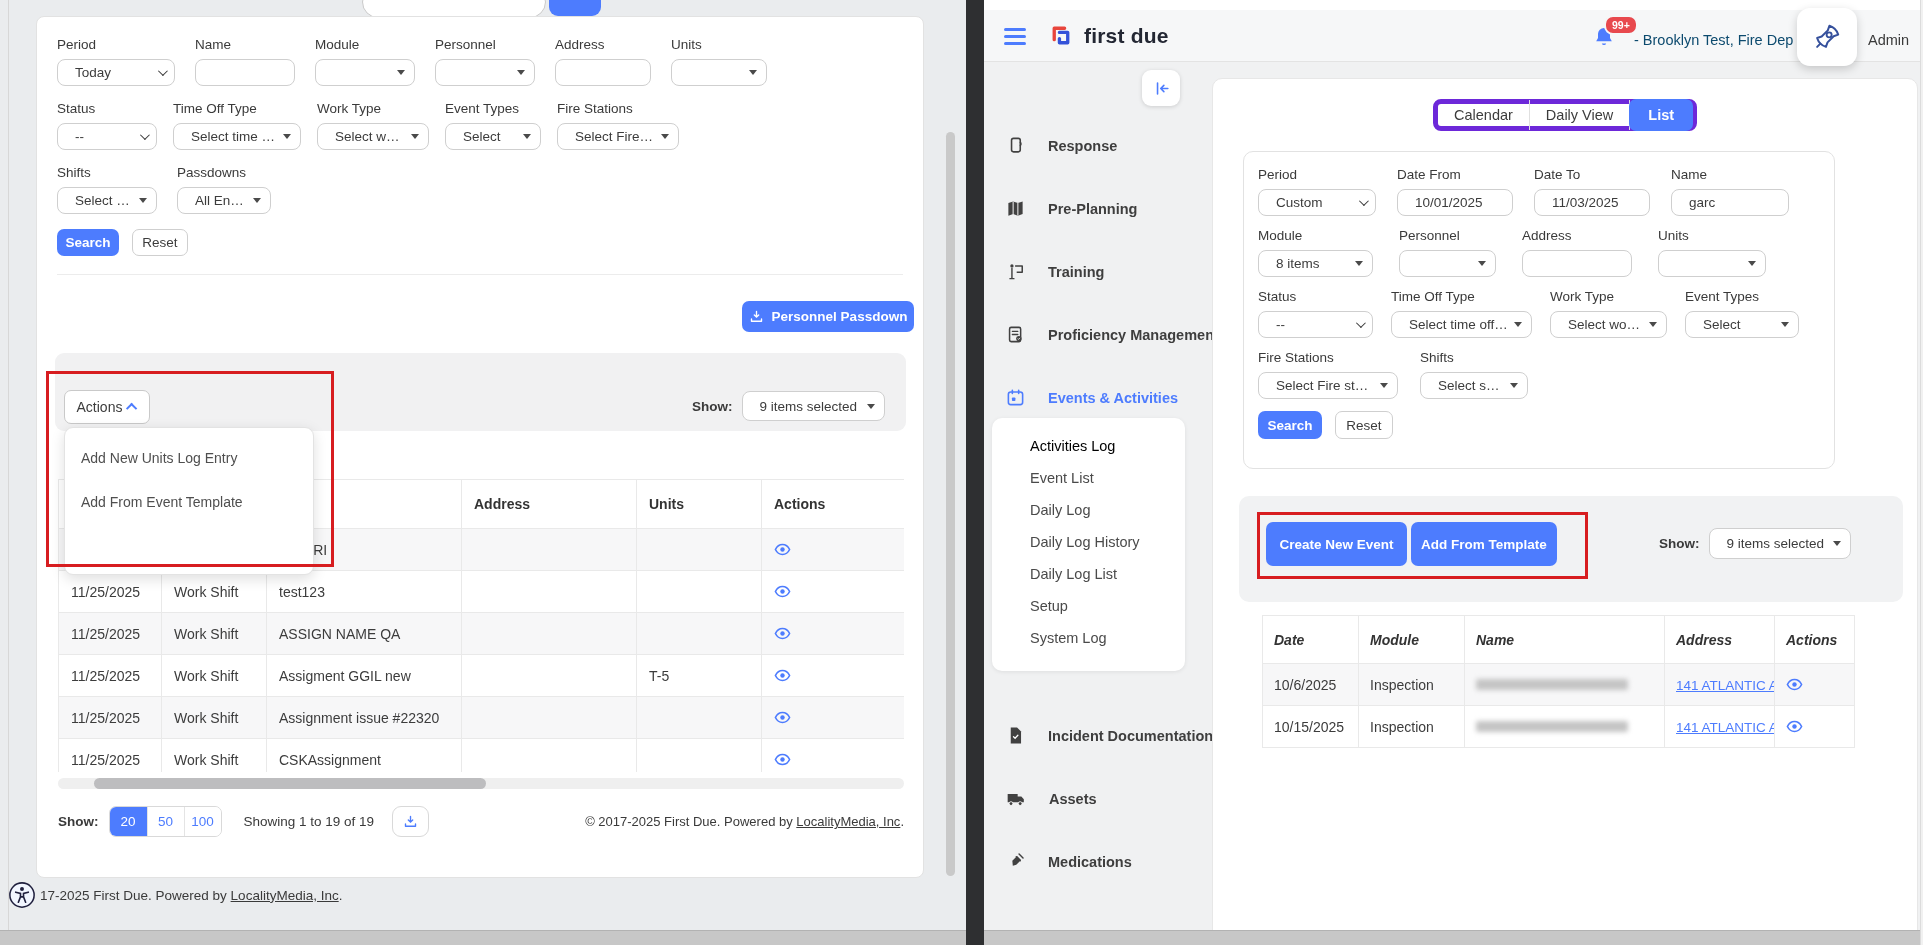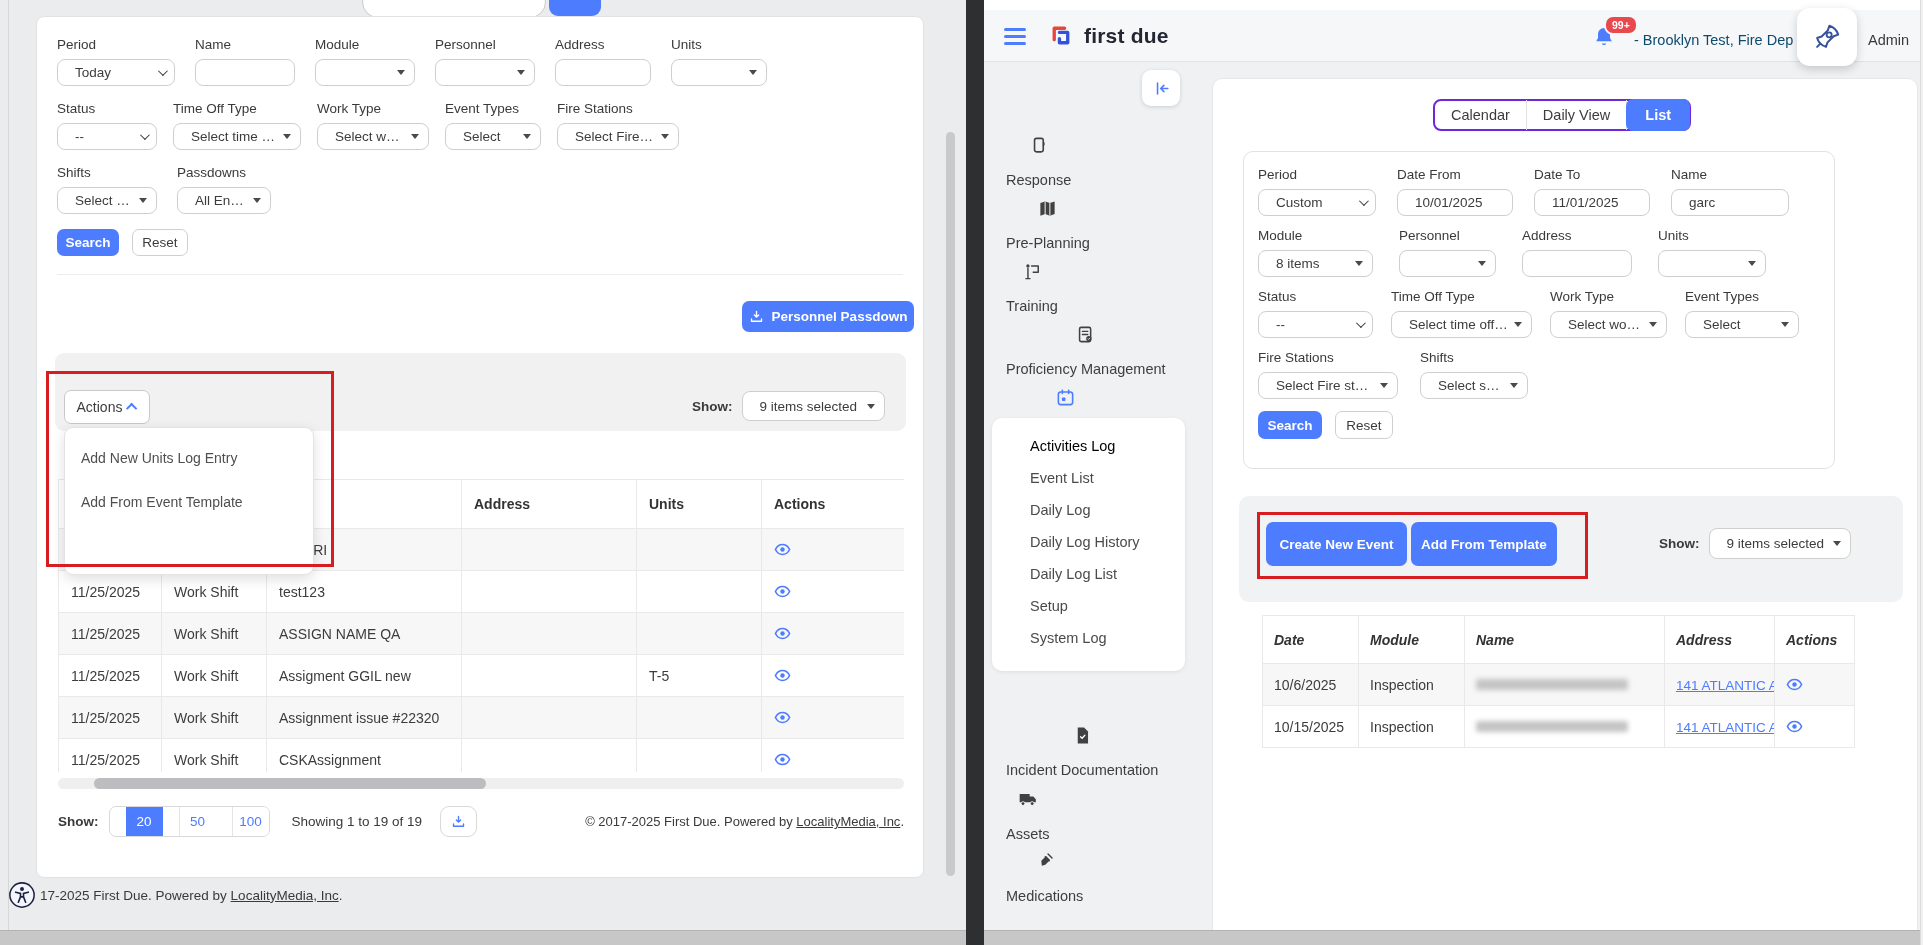--- a/index.html
+++ b/index.html
@@ -74,21 +74,21 @@
   .eye { display:inline-block; vertical-align:middle; }
 
   .hscroll { position:absolute; left:21px; top:761px; width:846px; height:11px;
     background:#efefef; border-radius:6px; }
   .hscroll .thumb { position:absolute; left:36px; top:0; width:392px; height:11px;
     background:#bdbdbf; border-radius:6px; }
 
   .pager { position:absolute; left:21px; top:789px; width:846px; display:flex; align-items:center; }
   .sizes { display:flex; margin-left:10px; border:1px solid #d9d9d9; border-radius:7px; overflow:hidden; }
   .size { width:37px; height:29px; display:flex; align-items:center; justify-content:center;
-    font-size:13.5px; color:#4d7cfe; background:#fff; border-left:1px solid #e4e4e4;margin-left:16px; }
+    font-size:13.5px; color:#4d7cfe; background:#fff; border-left:1px solid #e4e4e4; }
   .size:first-child { border-left:none; }
   .size.active { background:#4d7cfe; color:#fff; }
   .pg-summary { margin-left:22px; font-size:13.5px; color:#3a3a3a; }
   .dl-btn { margin-left:18px; width:37px; height:31px; border:1px solid #d9d9d9; border-radius:9px;
     background:#fff; display:flex; align-items:center; justify-content:center; }
   .copyright { margin-left:auto; font-size:13px; color:#3a3a3a; }
   .copyright a, .footer a { color:#3a3a3a; text-decoration:underline; }
 
   .lw-footer { position:absolute; left:8px; top:881px; display:flex; align-items:center; gap:4px; }
   .footer { font-size:13.5px; color:#3a3a3a; }
@@ -119,32 +119,32 @@
   .admin { position:absolute; left:884px; top:22px; font-size:14.5px; color:#3a3a3a; }
 
   .v-scroll-right { position:absolute; left:936px; top:0; width:12px; height:945px; background:#f1f1f1;
     border-left:1px solid #dcdcdc; }
   .v-scroll-right .thumb { position:absolute; left:2px; top:28px; width:8px; height:222px;
     background:#c1c1c3; border-radius:4px; }
 
   .collapse-btn { position:absolute; left:158px; top:70px; width:38px; height:36px; background:#fff;
     border-radius:9px; box-shadow:0 1px 4px rgba(0,0,0,.15); display:flex; align-items:center;
     justify-content:center; }
-  .snav { position:absolute; left:22px; display:flex; align-items:center; gap:17px;
-    font-size:14.5px; font-weight:normal; color:#3e3e3e; white-space:nowrap;flex-direction:column; }
+  .snav { position:absolute; left:22px; display:flex; align-items:center; gap:23px;
+    font-size:14.5px; font-weight:bold; color:#3e3e3e; white-space:nowrap; }
   .snav.active { color:#4d7cfe; }
   .subpanel { position:absolute; left:8px; top:418px; width:193px; height:253px; background:#fff;
     border-radius:10px; box-shadow:0 1px 4px rgba(0,0,0,.08); padding-top:12px; }
   .subitem { height:32px; line-height:32px; padding-left:38px; font-size:14.5px; color:#4a4a4a; }
   .subitem.active { color:#000000; }
 
   .main-card { position:absolute; left:228px; top:78px; width:706px; height:867px; background:#fff;
     border:1px solid #e7e7e7; border-radius:10px 10px 0 0; }
   .tabs { position:absolute; left:220px; top:20px; display:flex; align-items:center;
-    border:2px solid #6d28d9; border-radius:8px; background:#fff; height:32px; }
+    border:5px solid #6d28d9; border-radius:8px; background:#fff; height:32px; }
   .tab { padding:0 16px; font-size:14.5px; color:#3c3c3c; height:30px; display:flex;
     align-items:center; border-right:1px solid #e0e0e0; }
   .tab:last-child { border-right:none; }
   .tab.active { background:#4d7cfe; color:#fff; font-weight:bold; border-radius:7px;
     height:32px; margin:-1px; padding:0 19px; }
 
   .filter-panel { position:absolute; left:30px; top:72px; width:592px; height:318px;
     border:1px solid #e2e2e2; border-radius:10px; padding:15px 14px 0 14px; }
   .fp-row { display:flex; margin-bottom:12px; }
   .fp-row .f-group { margin-right:0; }
@@ -568,21 +568,21 @@
         </div>
         <div class="f-group" style="width:116px">
           <span class="f-label">Date From</span>
           <div class="ctl">
               <span class="grow">10/01/2025</span>
             </div>
         </div>
         <div class="f-group" style="width:116px">
           <span class="f-label">Date To</span>
           <div class="ctl">
-              <span class="grow">11/01/2025</span>
+              <span class="grow">11/03/2025</span>
             </div>
         </div>
         <div class="f-group" style="width:118px">
           <span class="f-label">Name</span>
           <div class="ctl">
               <span class="grow">garc</span>
             </div>
         </div>
       </div>
       <div class="fp-row" style="gap:26px">

